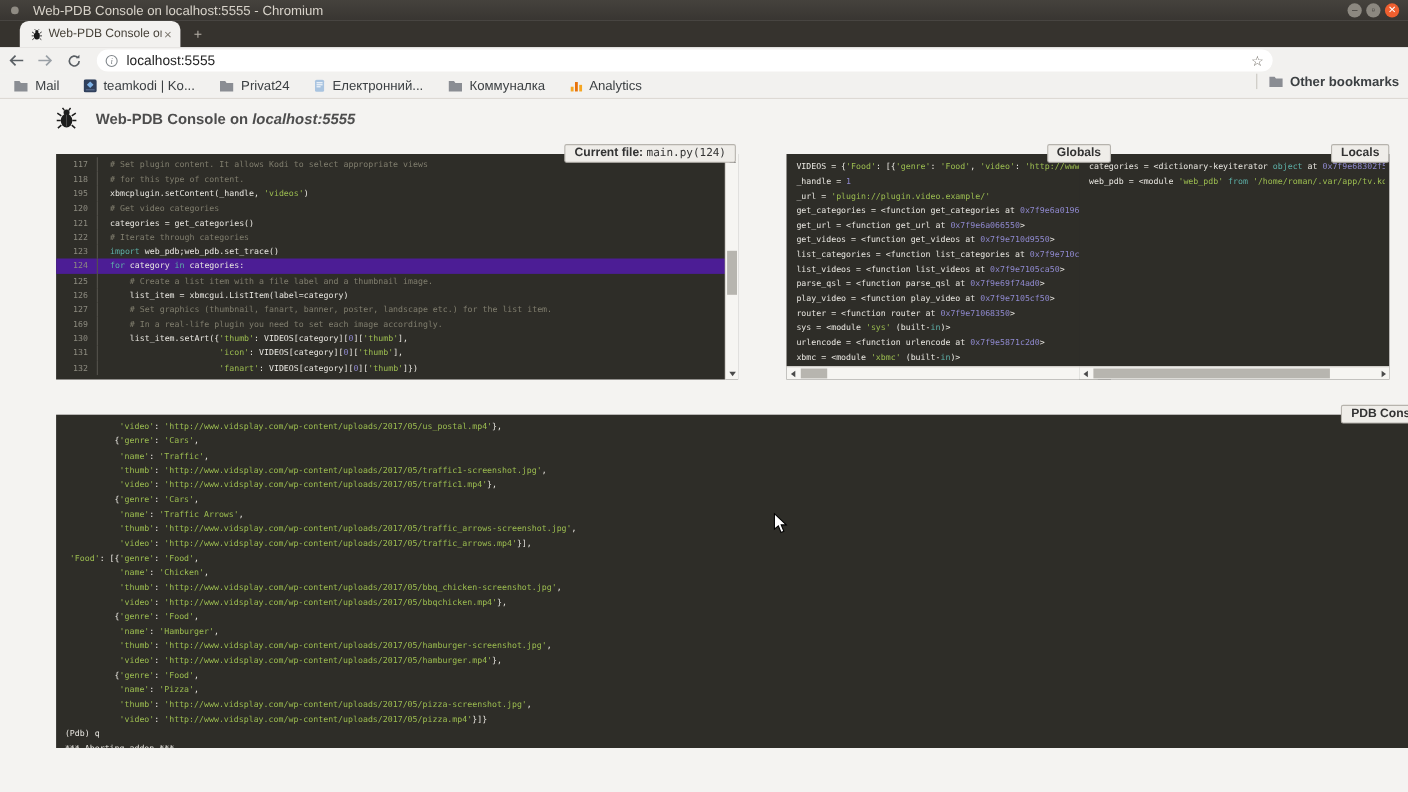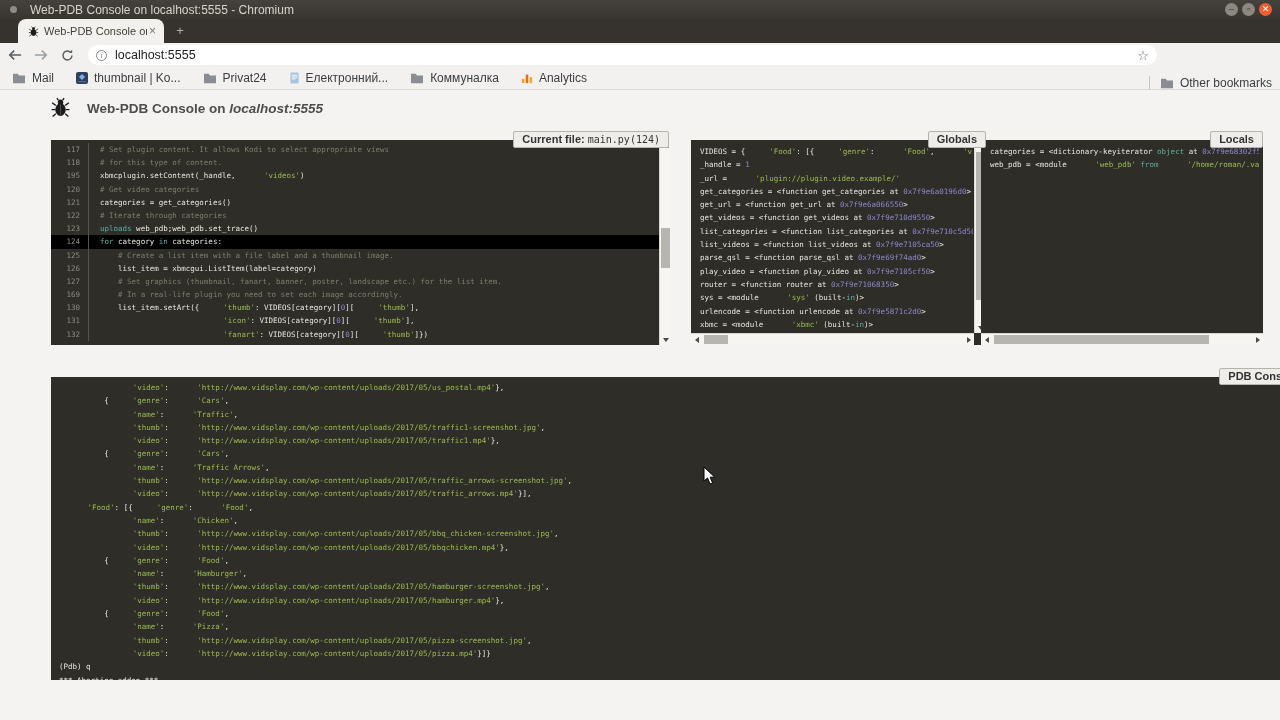--- a/index.html
+++ b/index.html
@@ -30,38 +30,38 @@
   .star { font-size:13px; color:#6f6a62; }
   .ext-row { position:absolute; right:6px; top:45px; height:20px; display:flex; align-items:center; gap:6px; }
   .sep-v { width:1px; height:14px; background:#c9c6c0; }
   .avatar { width:17px; height:17px; border-radius:50%; background:radial-gradient(circle at 35% 30%, #d7b48e, #8c6b4f 70%, #5d452f); }
   .dots { font-size:12px; color:#5f6368; letter-spacing:0; line-height:6px; }
   
   .bookmarks { position:absolute; left:0; top:67px; width:1280px; height:23px; background:#f2f1ef; border-bottom:1px solid #ddd9d4; display:flex; align-items:center; }
   .bm-list { display:flex; align-items:center; margin-left:12px; gap:22px; }
   .bm { display:flex; align-items:center; gap:6px; cursor:default; }
   .bm-label { font-size:12px; color:#3c4043; white-space:nowrap; }
-  .bm-right { position:absolute; right:8px; top:0; height:23px; display:flex; align-items:flex-end; gap:10px; }
+  .bm-right { position:absolute; right:8px; top:0; height:23px; display:flex; align-items:flex-start; gap:10px;font-weight:bold; }
   
   .page { position:absolute; left:0; top:90px; width:1280px; height:630px; background:#f4f3f1;margin-left:41px; }
   .hdr-icon { position:absolute; left:9px; top:7px; width:21px; height:21px; }
   .page-title { position:absolute; left:46px; top:11px; font-size:13.5px; font-weight:600; color:#4d4d4d; }
   .page-title i { font-style:italic; }
   
   .pane { position:absolute; }
   .plabel { position:absolute; top:0; z-index:3; background:#efede9; border:1px solid #b6b3ad; border-radius:2px; padding:1px 8px 2px; font-size:11px; font-weight:bold; color:#333; white-space:nowrap; }
   .plabel .mono-part { font-weight:normal; font-family:"DejaVu Sans Mono",monospace; font-size:10px; }
   .pbody { position:absolute; left:0; right:0; top:9px; bottom:0; background:#2e2d28; }
   .mono, .mline, .ccode, .cnum { font-family:"DejaVu Sans Mono",monospace; font-size:7.5px; }
   .mline { white-space:pre; line-height:13.3px; height:13.3px; }
-  .tp { color:#e9e7e1; } .ts { color:#9cbd50;padding-left:24px; } .tk { color:#5db0a8; } .tn { color:#8f89cf; } .tc { color:#807e6e; }
+  .tp { color:#e9e7e1; } .ts { color:#9cbd50; } .tk { color:#5db0a8; } .tn { color:#8f89cf; } .tc { color:#807e6e; }
   
   .code-lines { position:absolute; left:0; top:0; right:12px; bottom:0; overflow:hidden; padding-top:3px; }
   .crow { display:flex; height:13.2px; line-height:13.2px; }
-  .crow.cur { background:#000000; }
+  .crow.cur { background:#4c1d95; }
   .cnum { width:38px; padding-right:8px; text-align:right; color:#8d8b80; border-right:1px solid #55534c; flex:none; }
   .ccode { padding-left:11px; white-space:pre; }
   
   .textwrap { position:absolute; overflow:hidden; }
   .gl-wrap { inset:0 13px 12px 0; padding:5px 0 0 9px; }
   .lo-wrap { inset:0 4px 12px 0; padding:5px 0 0 9px; }
   .co-wrap { inset:0 13px 0 0; padding:4px 0 0 8px; }
   
   .vsb { position:absolute; right:0; width:12px; background:#f6f5f2; border-left:1px solid #dbd8d3; }
   .hsb { position:absolute; bottom:0; height:12px; background:#f6f5f2; border-top:1px solid #dbd8d3; }
@@ -163,21 +163,21 @@
             <path fill="#8a8d93" d="M1 2h5.5L8 4h7v9H1z"></path>
           </svg>
           <span class="bm-label">Mail</span>
         </div>
         <div class="bm">
           <svg width="12" height="12" viewBox="0 0 12 12">
             <rect width="12" height="12" rx="2" fill="#30405c"></rect>
             <path d="M6 2l3 3-3 3-3-3z" fill="#7fb3e8"></path>
             <rect x="2" y="9" width="8" height="1.2" fill="#55688a"></rect>
           </svg>
-          <span class="bm-label">thumbnail | Ko...</span>
+          <span class="bm-label">teamkodi | Ko...</span>
         </div>
         <div class="bm">
           <svg width="14" height="12" viewBox="0 0 16 14">
             <path fill="#8a8d93" d="M1 2h5.5L8 4h7v9H1z"></path>
           </svg>
           <span class="bm-label">Privat24</span>
         </div>
         <div class="bm">
           <svg width="11" height="12" viewBox="0 0 12 12">
             <rect x="1.5" width="9" height="12" rx="1.5" fill="#a9c4e0"></rect>
@@ -250,21 +250,21 @@
             <div class="crow">
               <span class="cnum">121</span>
               <span class="ccode"><span class="tp">categories = get_categories()</span></span>
             </div>
             <div class="crow">
               <span class="cnum">122</span>
               <span class="ccode"><span class="tc"># Iterate through categories</span></span>
             </div>
             <div class="crow">
               <span class="cnum">123</span>
-              <span class="ccode"><span class="tk">uploads</span><span class="tp"> web_pdb;web_pdb.set_trace()</span></span>
+              <span class="ccode"><span class="tk">import</span><span class="tp"> web_pdb;web_pdb.set_trace()</span></span>
             </div>
             <div class="crow cur">
               <span class="cnum">124</span>
               <span class="ccode"><span class="tk">for</span><span class="tp"> category </span><span class="tk">in</span><span class="tp"> categories:</span></span>
             </div>
             <div class="crow">
               <span class="cnum">125</span>
               <span class="ccode"><span class="tc">    # Create a list item with a file label and a thumbnail image.</span></span>
             </div>
             <div class="crow">
@@ -297,21 +297,21 @@
               <div class="tri-u"></div>
             </div>
           <div class="sb-thumb" style="top:88px;height:40px;"></div>
           <div class="sb-btn" style="bottom:0;">
               <div class="tri-d"></div>
             </div>
         </div>
       </div>
     </div>
 
-    <div class="pane" style="left:650px;top:41px;width:295px;height:214px;">
+    <div class="pane" style="left:674px;top:41px;width:295px;height:214px;">
       <div class="plabel" style="right:0;">Globals</div>
       <div class="pbody">
         <div class="textwrap gl-wrap">
             <div class="mline"><span class="tp">VIDEOS = {</span><span class="ts">'Food'</span><span class="tp">: [{</span><span class="ts">'genre'</span><span class="tp">: </span><span class="ts">'Food'</span><span class="tp">, </span><span class="ts">'video'</span><span class="tp">: </span><span class="ts">'http://www.vidsplay.com/wp-</span></div>
             <div class="mline"><span class="tp">_handle = </span><span class="tn">1</span></div>
             <div class="mline"><span class="tp">_url = </span><span class="ts">'plugin://plugin.video.example/'</span></div>
             <div class="mline"><span class="tp">get_categories = &lt;function get_categories at </span><span class="tn">0x7f9e6a0196d0</span><span class="tp">&gt;</span></div>
             <div class="mline"><span class="tp">get_url = &lt;function get_url at </span><span class="tn">0x7f9e6a066550</span><span class="tp">&gt;</span></div>
             <div class="mline"><span class="tp">get_videos = &lt;function get_videos at </span><span class="tn">0x7f9e710d9550</span><span class="tp">&gt;</span></div>
             <div class="mline"><span class="tp">list_categories = &lt;function list_categories at </span><span class="tn">0x7f9e710c5d50</span></div>

